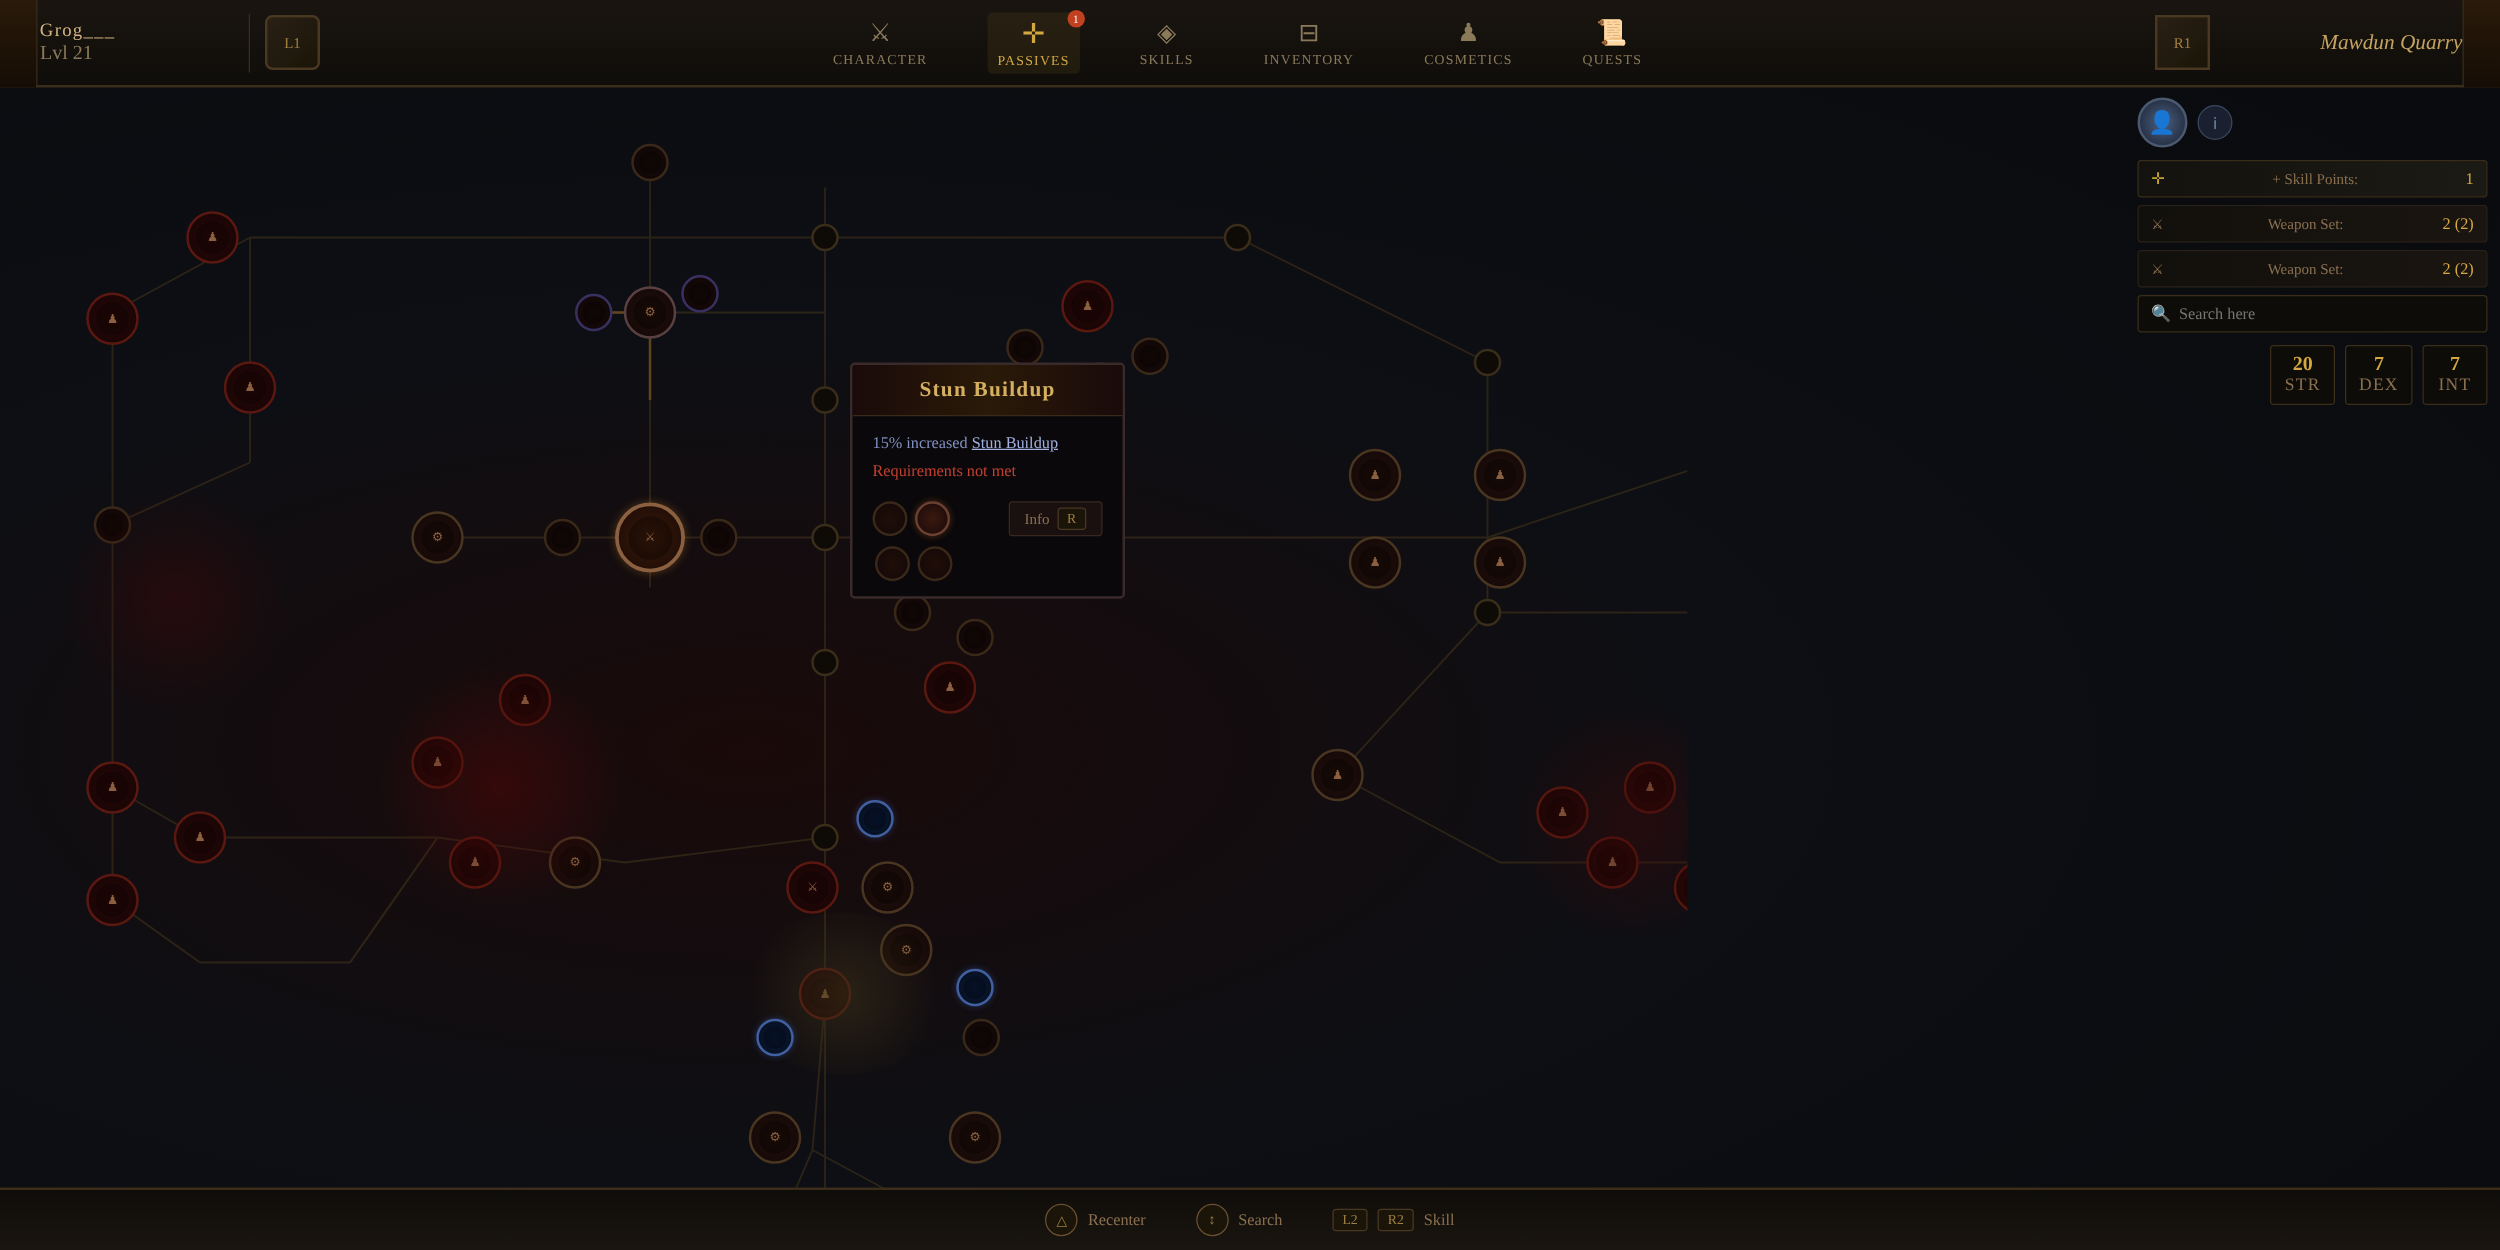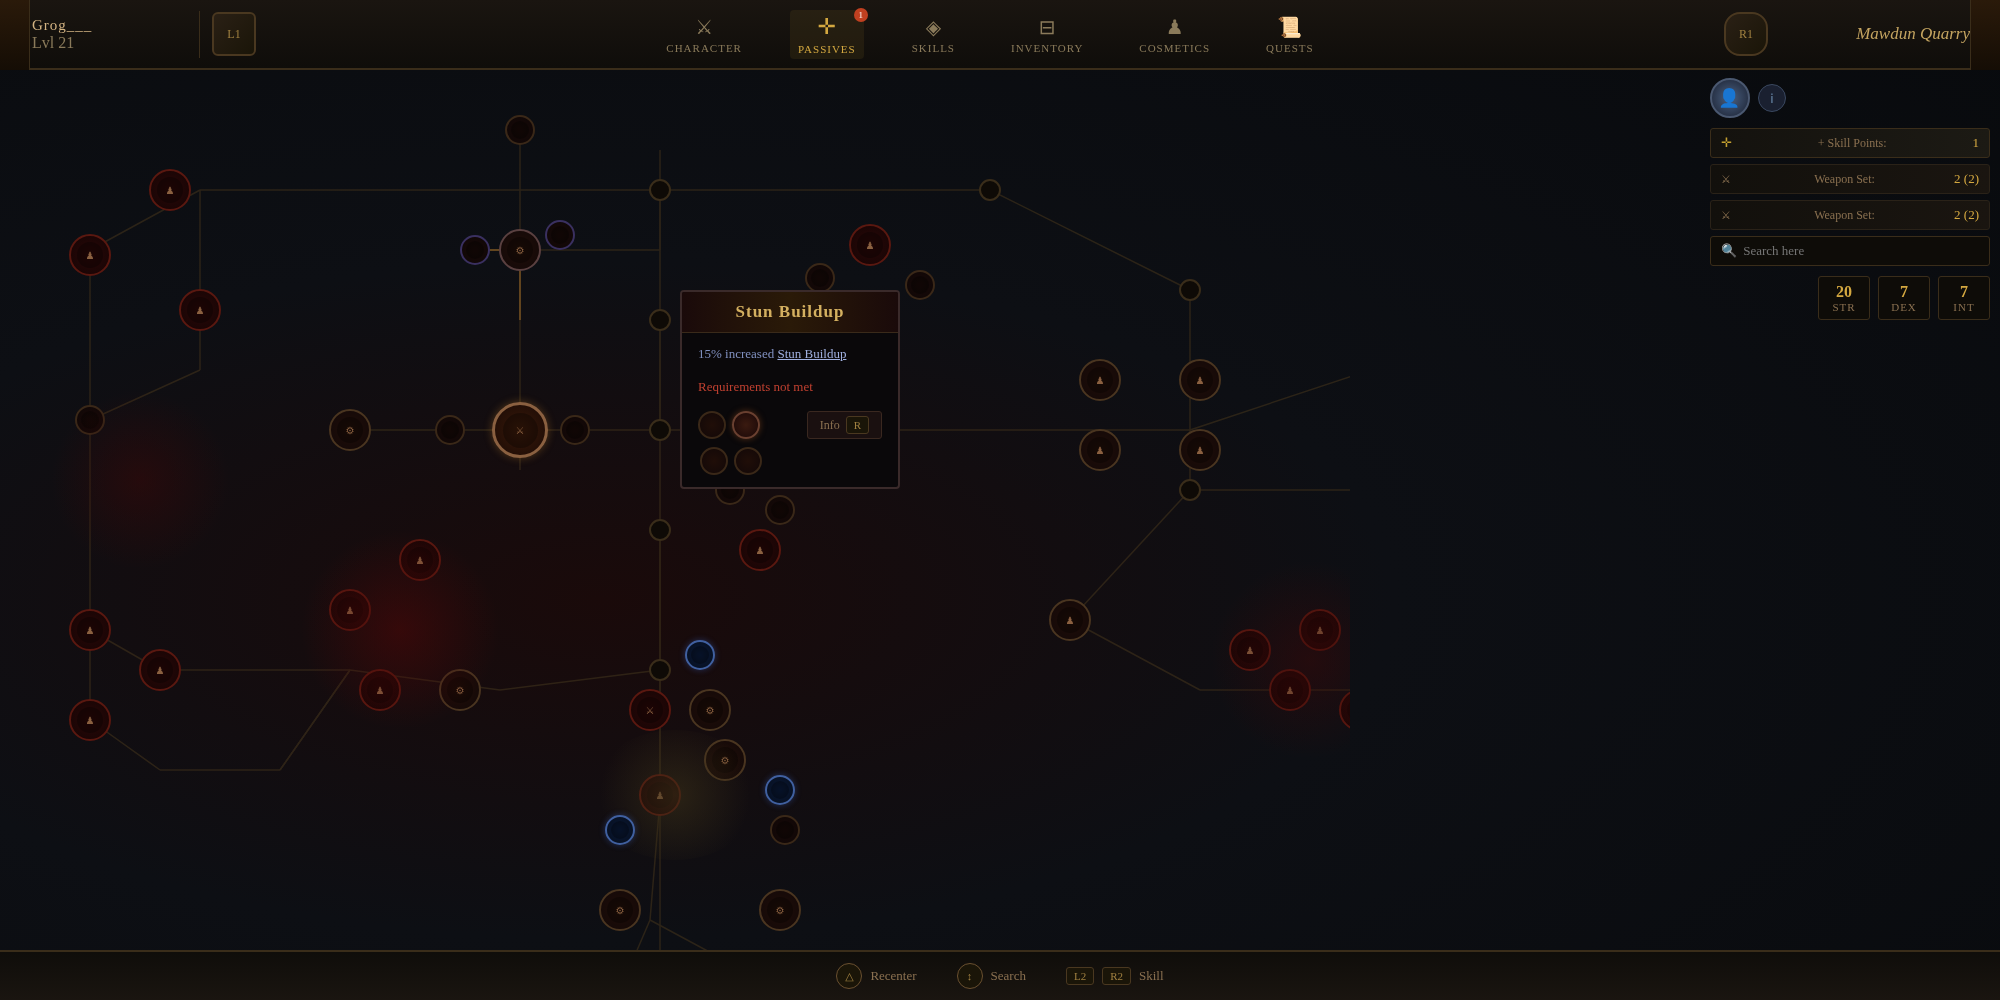--- a/index.html
+++ b/index.html
@@ -107,21 +107,21 @@
       font-size: 9px;
       width: 14px; height: 14px;
       border-radius: 50%;
       display: flex; align-items: center; justify-content: center;
     }
 
     #r1-btn {
       width: 44px; height: 44px;
       background: linear-gradient(135deg, #2a2015 0%, #1a1508 100%);
       border: 2px solid #4a3820;
-      border-radius: 16px;
+      border-radius: 0;
       color: #a08040;
       font-size: 12px;
       display: flex; align-items: center; justify-content: center;
       margin: 0 12px;
       cursor: pointer;
     }
 
     #location-name {
       color: #c4a460;
       font-size: 17px;
@@ -231,21 +231,21 @@
       padding: 6px 10px;
       min-width: 52px;
     }
     .stat-value {
       color: #d4a840;
       font-size: 16px;
       font-weight: bold;
     }
     .stat-label {
       color: #8a7050;
-      font-size: 11px;
+      font-size: 14px;
       letter-spacing: 1px;
     }
 
     
     #bottom-bar {
       position: absolute;
       bottom: 0; left: 0; right: 0;
       height: 50px;
       background: linear-gradient(180deg, #0f0d0a 0%, #1a1510 100%);
       border-top: 2px solid #3a2d1a;
@@ -376,21 +376,21 @@
       font-size: 17px;
       font-weight: bold;
       letter-spacing: 1px;
     }
     #tooltip-body {
       padding: 12px 16px;
     }
     #tooltip-description {
       color: #8090c0;
       font-size: 13px;
-      margin-bottom: 16px;
+      margin-bottom: 6px;
       line-height: 1.4;
     }
     #tooltip-req {
       color: #c04030;
       font-size: 13px;
       margin-bottom: 10px;
     }
     #tooltip-footer {
       display: flex;
       align-items: center;

